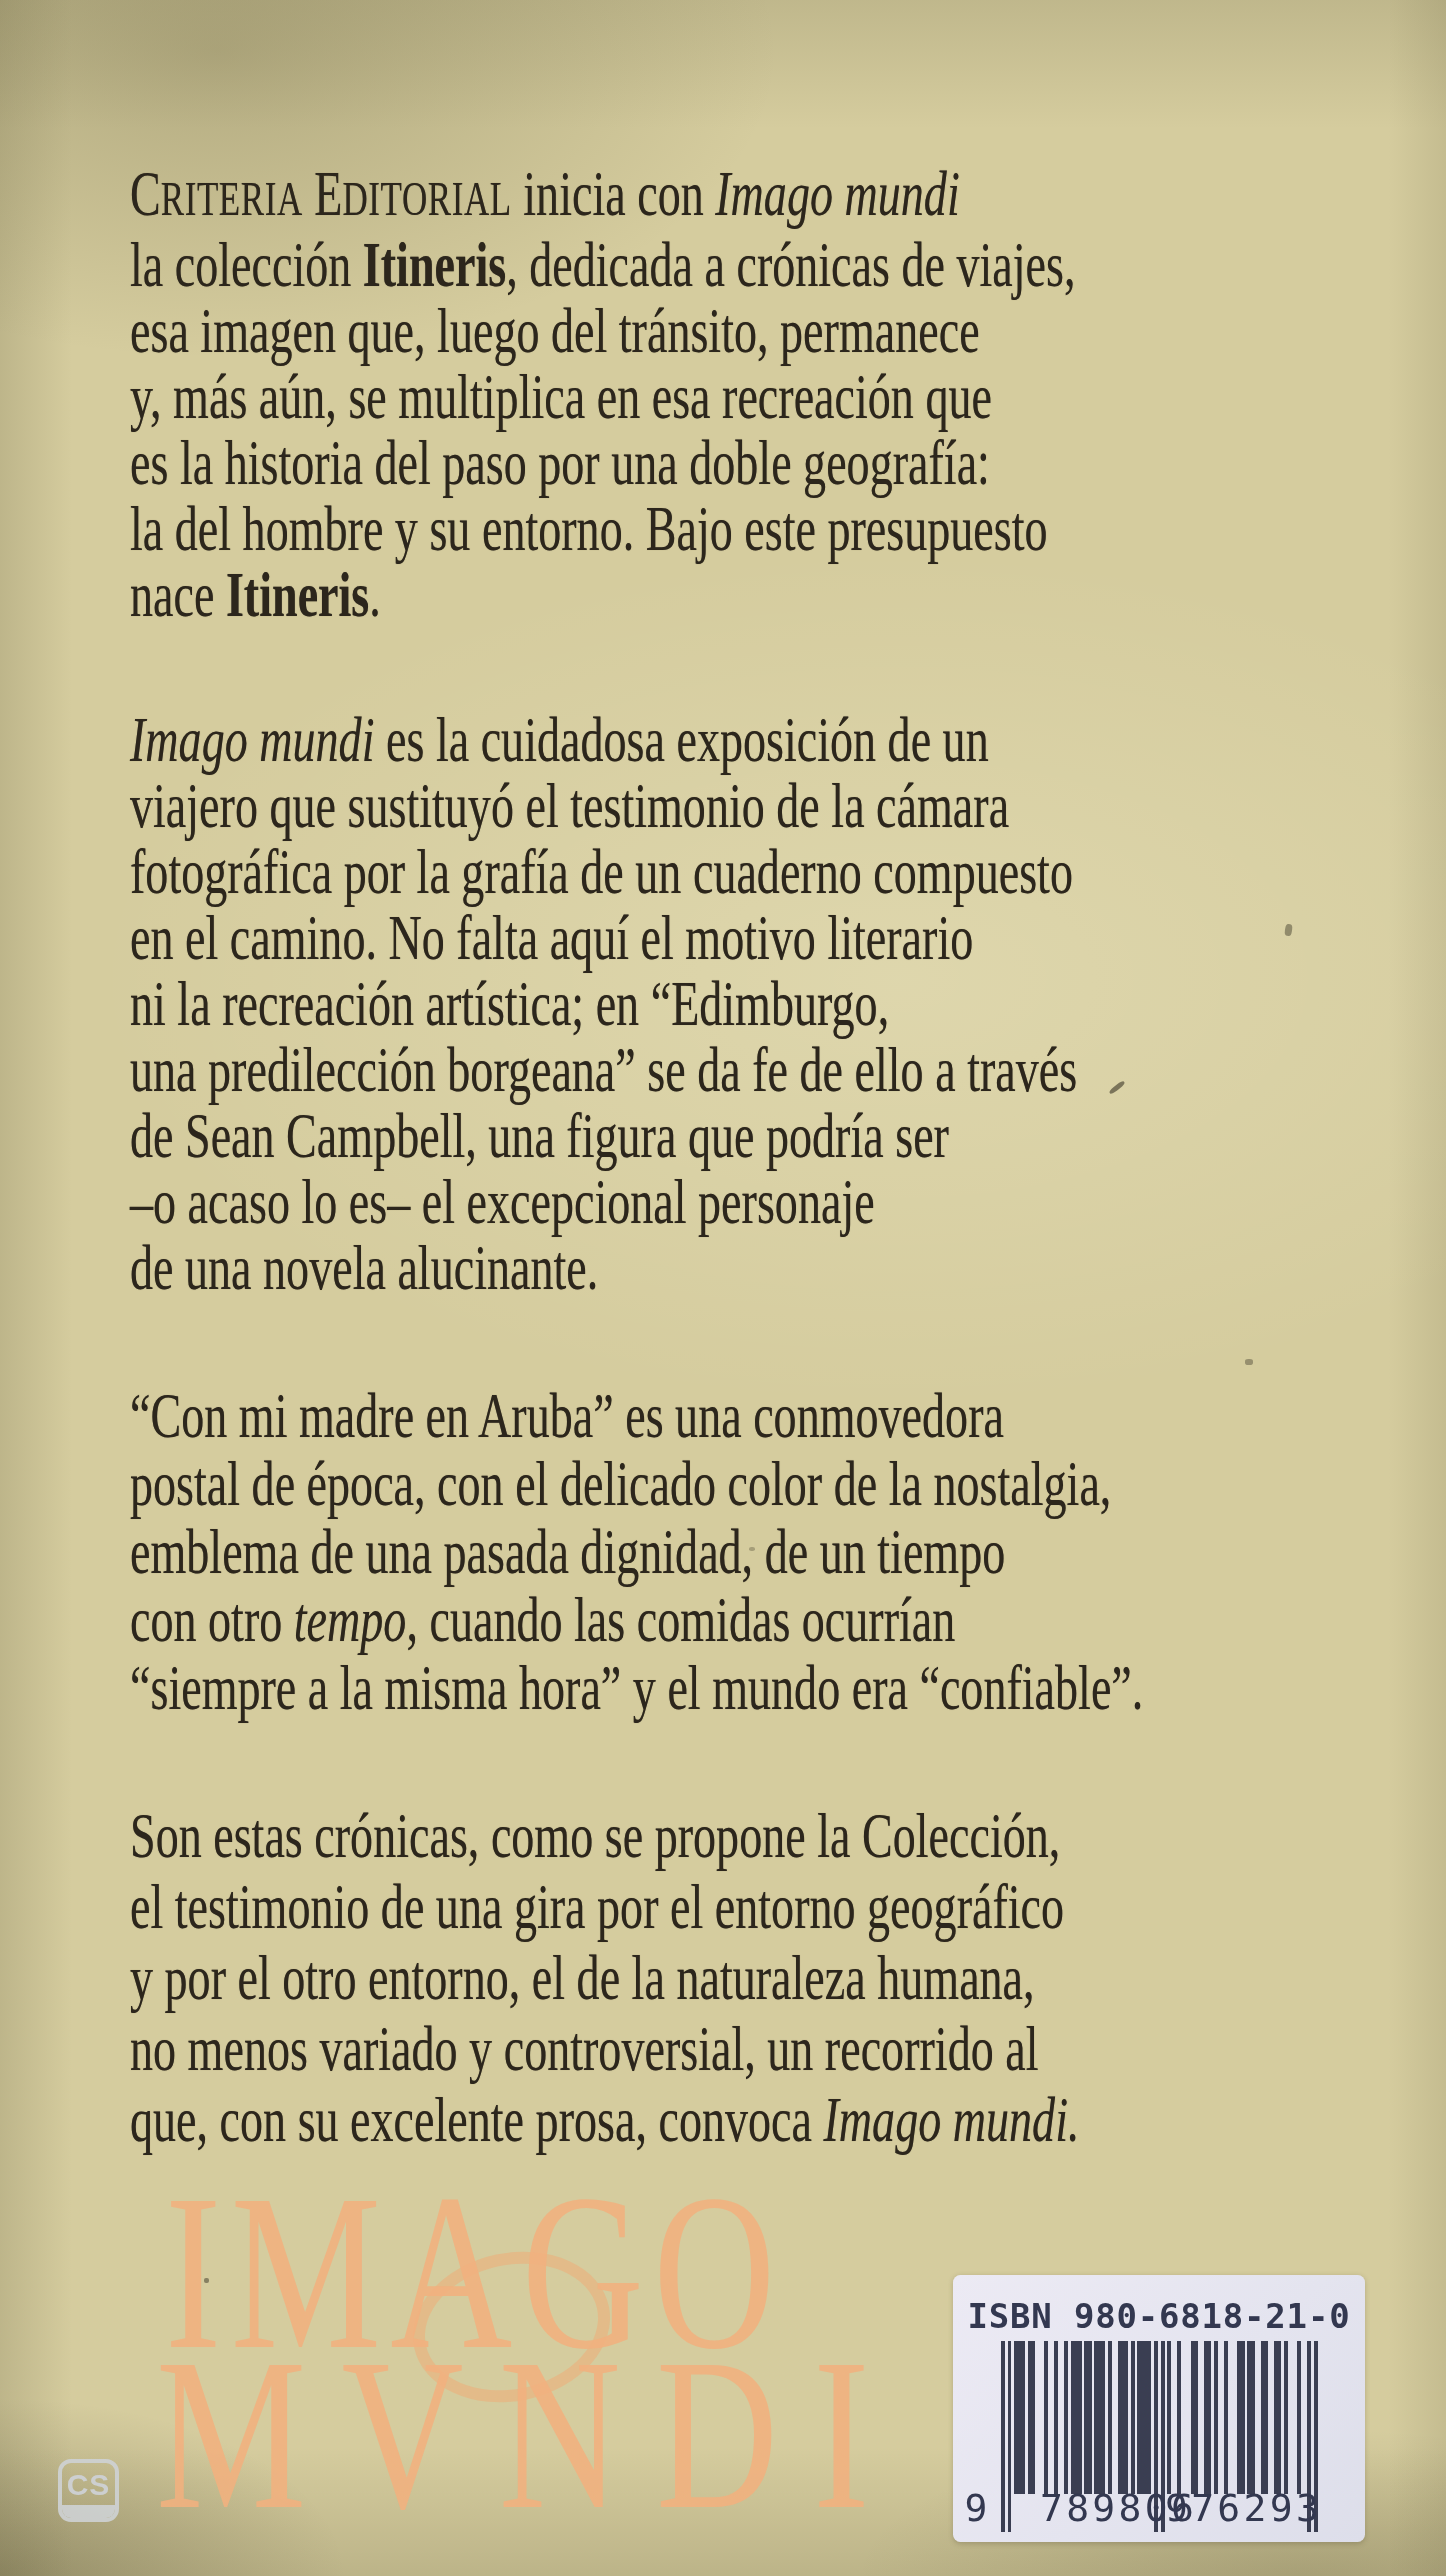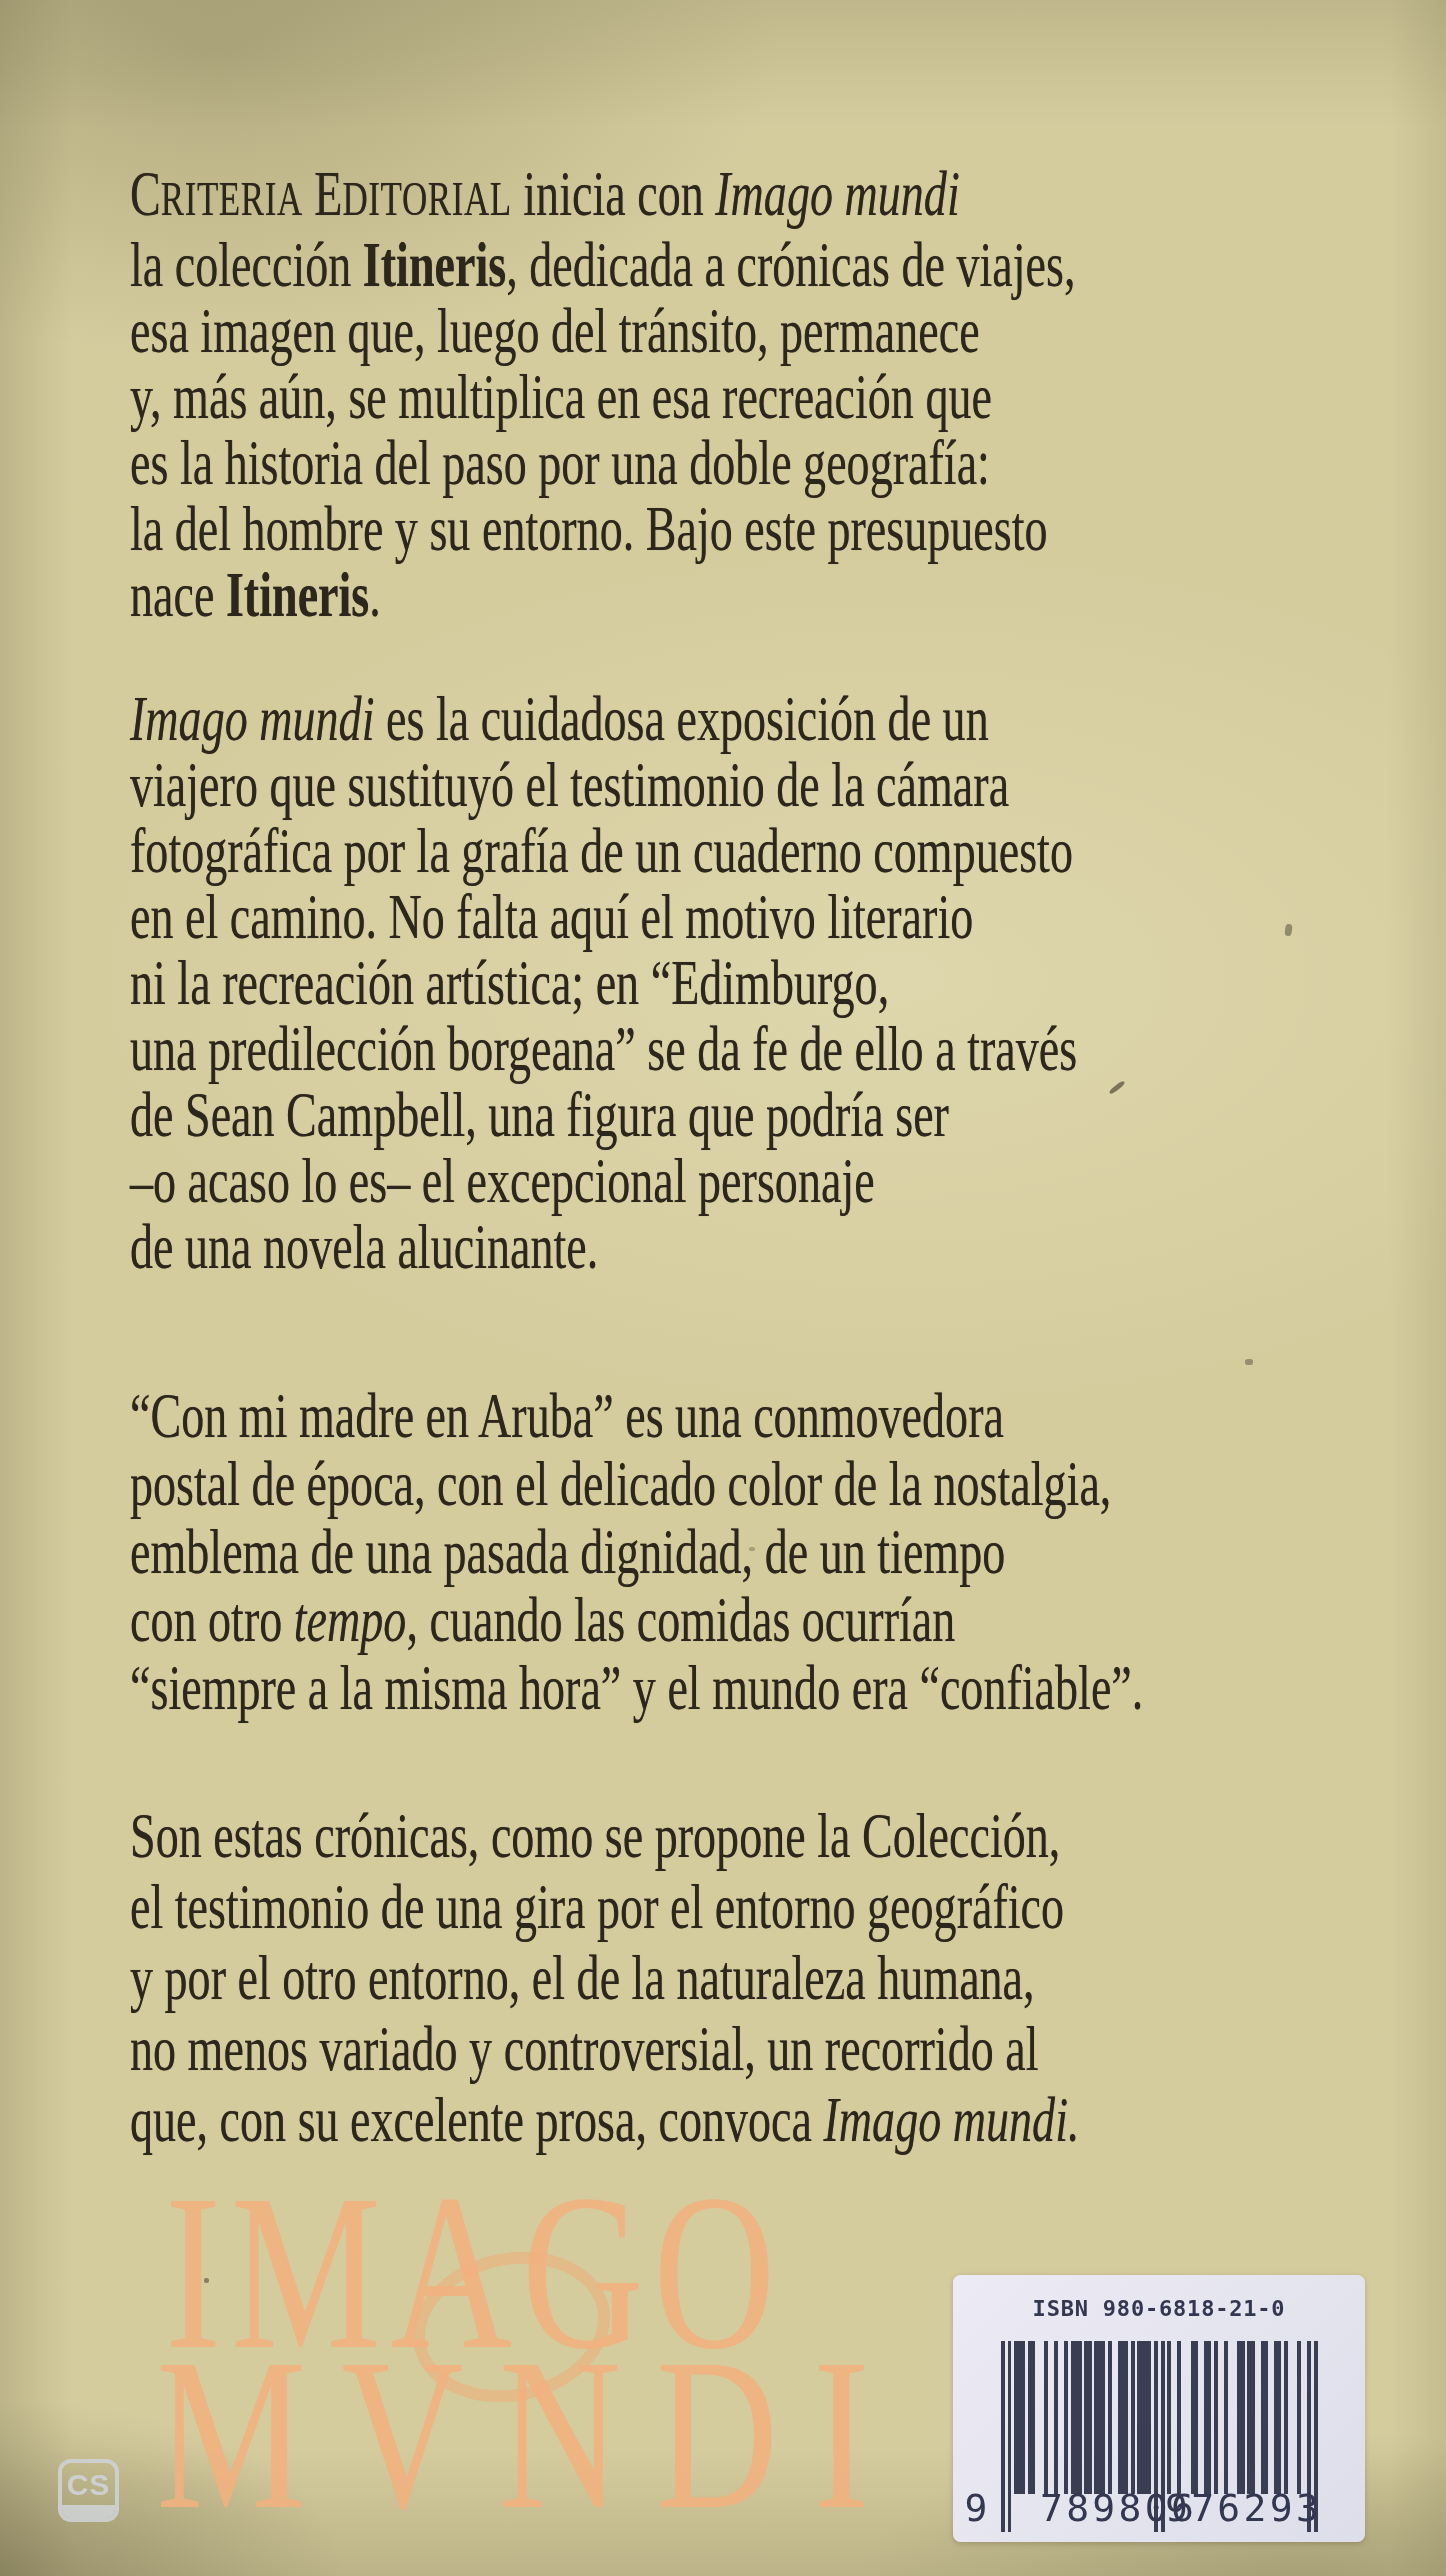--- a/index.html
+++ b/index.html
@@ -50,21 +50,21 @@
   
   .label{
     position:absolute;left:953px;top:2275px;width:412px;height:267px;
     background:linear-gradient(135deg,#eceaf4 0%,#e4e4ef 55%,#dddeea 100%);
     border-radius:7.4px;
     box-shadow:0 1.6px 5px rgba(70,64,40,0.25);
   }
   .isbn-line{
     position:absolute;left:0;top:21.4px;width:100%;text-align:center;
     font-family:"DejaVu Sans Mono",monospace;
-    font-size:22px;color:#333850;letter-spacing:0.8px;font-weight:bold;
+    font-size:34px;color:#333850;letter-spacing:0.8px;font-weight:bold;
   }
   .bars{position:absolute;left:48px;top:66px;width:316px;height:191px;}
   .bar{position:absolute;top:0;height:153px;background:#3a3e52;}
   .bar.guard{height:191px;}
   .ean-digit{
     position:absolute;top:211px;
     font-family:"DejaVu Sans Mono",monospace;
     font-size:38px;color:#333850;
   }
   .ean-first{left:11.5px;}
@@ -105,21 +105,21 @@
   <div class="blurb">
       <div class="para" style="top: 161px;">
         <div class="line" style="line-height: 66px;"><span>C</span><span class="sc">RITERIA</span><span> </span><span>E</span><span class="sc">DITORIAL</span><span> inicia con </span><span class="i">Imago mundi</span></div>
         <div class="line" style="line-height: 66px;"><span>la colección </span><span class="b">Itineris</span><span>, dedicada a crónicas de viajes,</span></div>
         <div class="line" style="line-height: 66px;"><span>esa imagen que, luego del tránsito, permanece</span></div>
         <div class="line" style="line-height: 66px;"><span>y, más aún, se multiplica en esa recreación que</span></div>
         <div class="line" style="line-height: 66px;"><span>es la historia del paso por una doble geografía:</span></div>
         <div class="line" style="line-height: 66px;"><span>la del hombre y su entorno. Bajo este presupuesto</span></div>
         <div class="line" style="line-height: 66px;"><span>nace </span><span class="b">Itineris</span><span>.</span></div>
       </div>
-      <div class="para" style="top: 686px;">
+      <div class="para" style="top: 707px;">
         <div class="line" style="line-height: 66px;"><span class="i">Imago mundi</span><span> es la cuidadosa exposición de un</span></div>
         <div class="line" style="line-height: 66px;"><span>viajero que sustituyó el testimonio de la cámara</span></div>
         <div class="line" style="line-height: 66px;"><span>fotográfica por la grafía de un cuaderno compuesto</span></div>
         <div class="line" style="line-height: 66px;"><span>en el camino. No falta aquí el motivo literario</span></div>
         <div class="line" style="line-height: 66px;"><span>ni la recreación artística; en “Edimburgo,</span></div>
         <div class="line" style="line-height: 66px;"><span>una predilección borgeana” se da fe de ello a través</span></div>
         <div class="line" style="line-height: 66px;"><span>de Sean Campbell, una figura que podría ser</span></div>
         <div class="line" style="line-height: 66px;"><span>–o acaso lo es– el excepcional personaje</span></div>
         <div class="line" style="line-height: 66px;"><span>de una novela alucinante.</span></div>
       </div>

